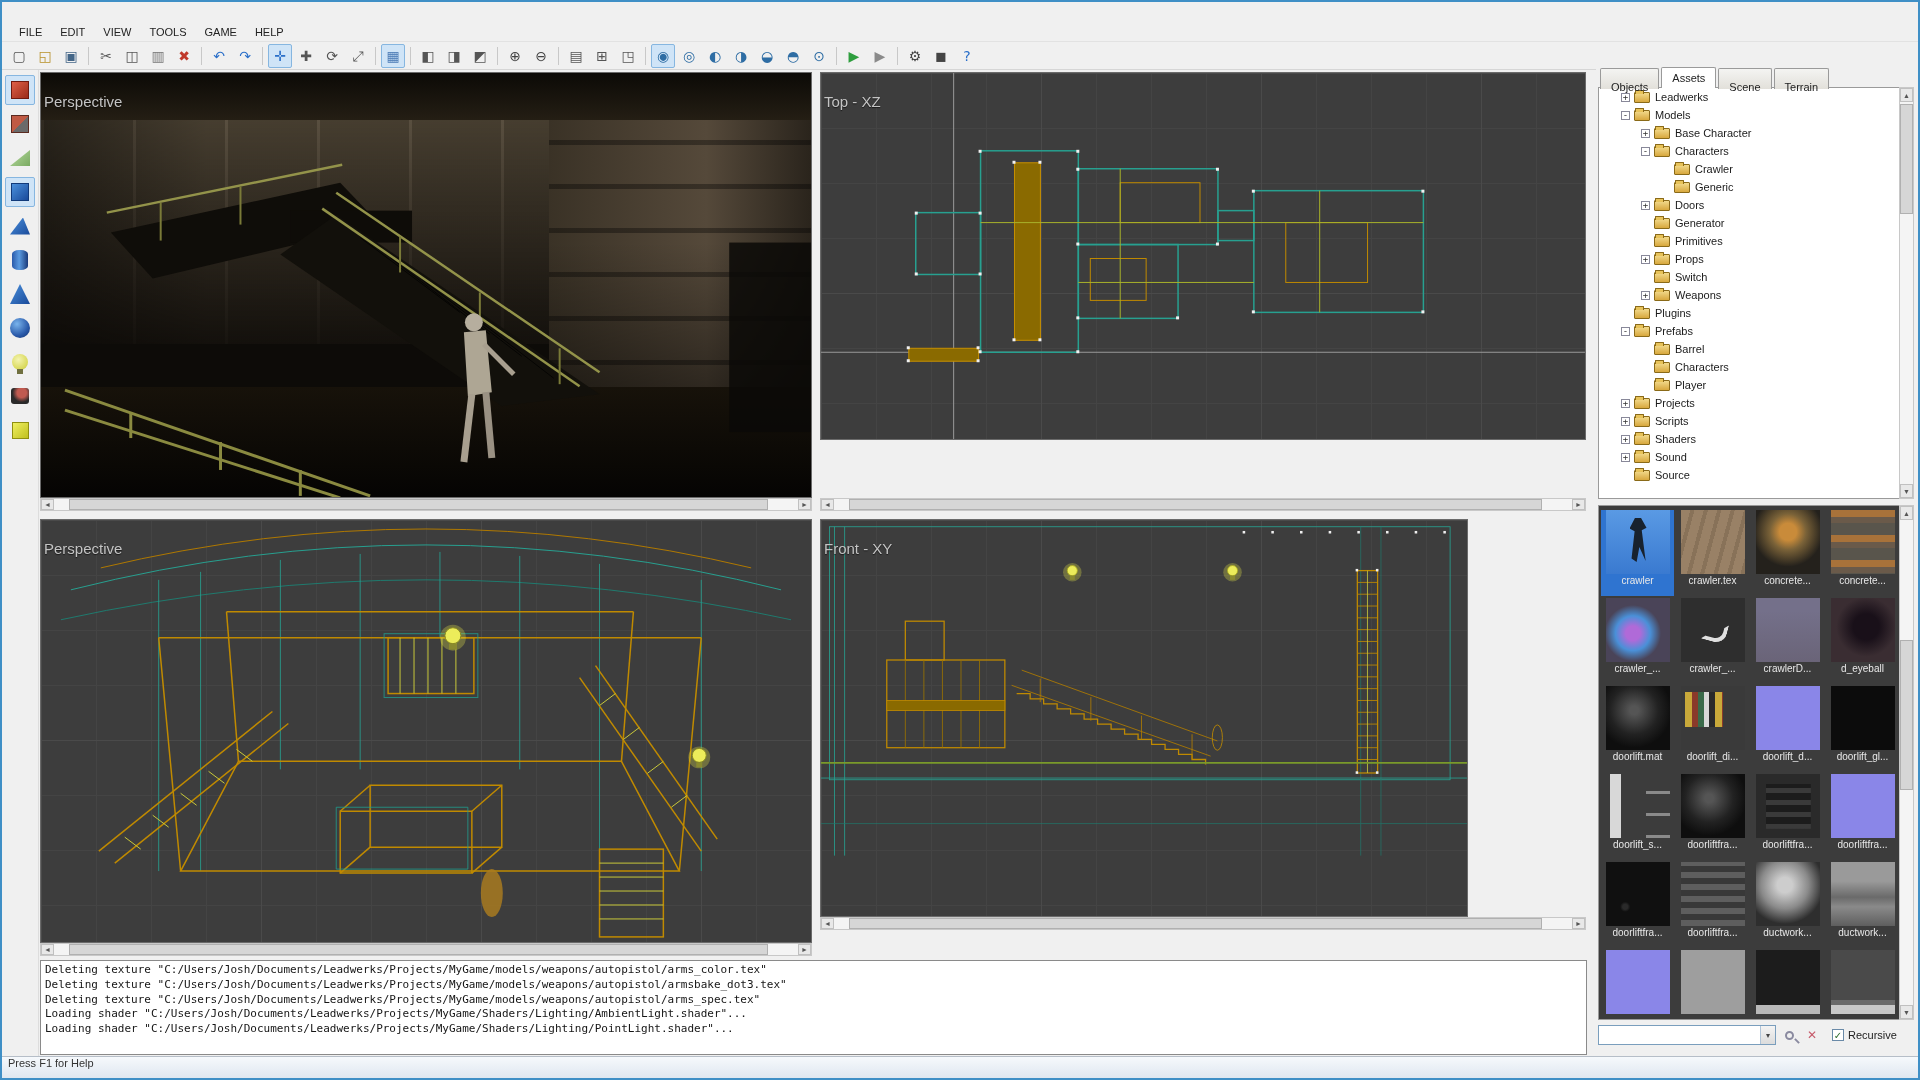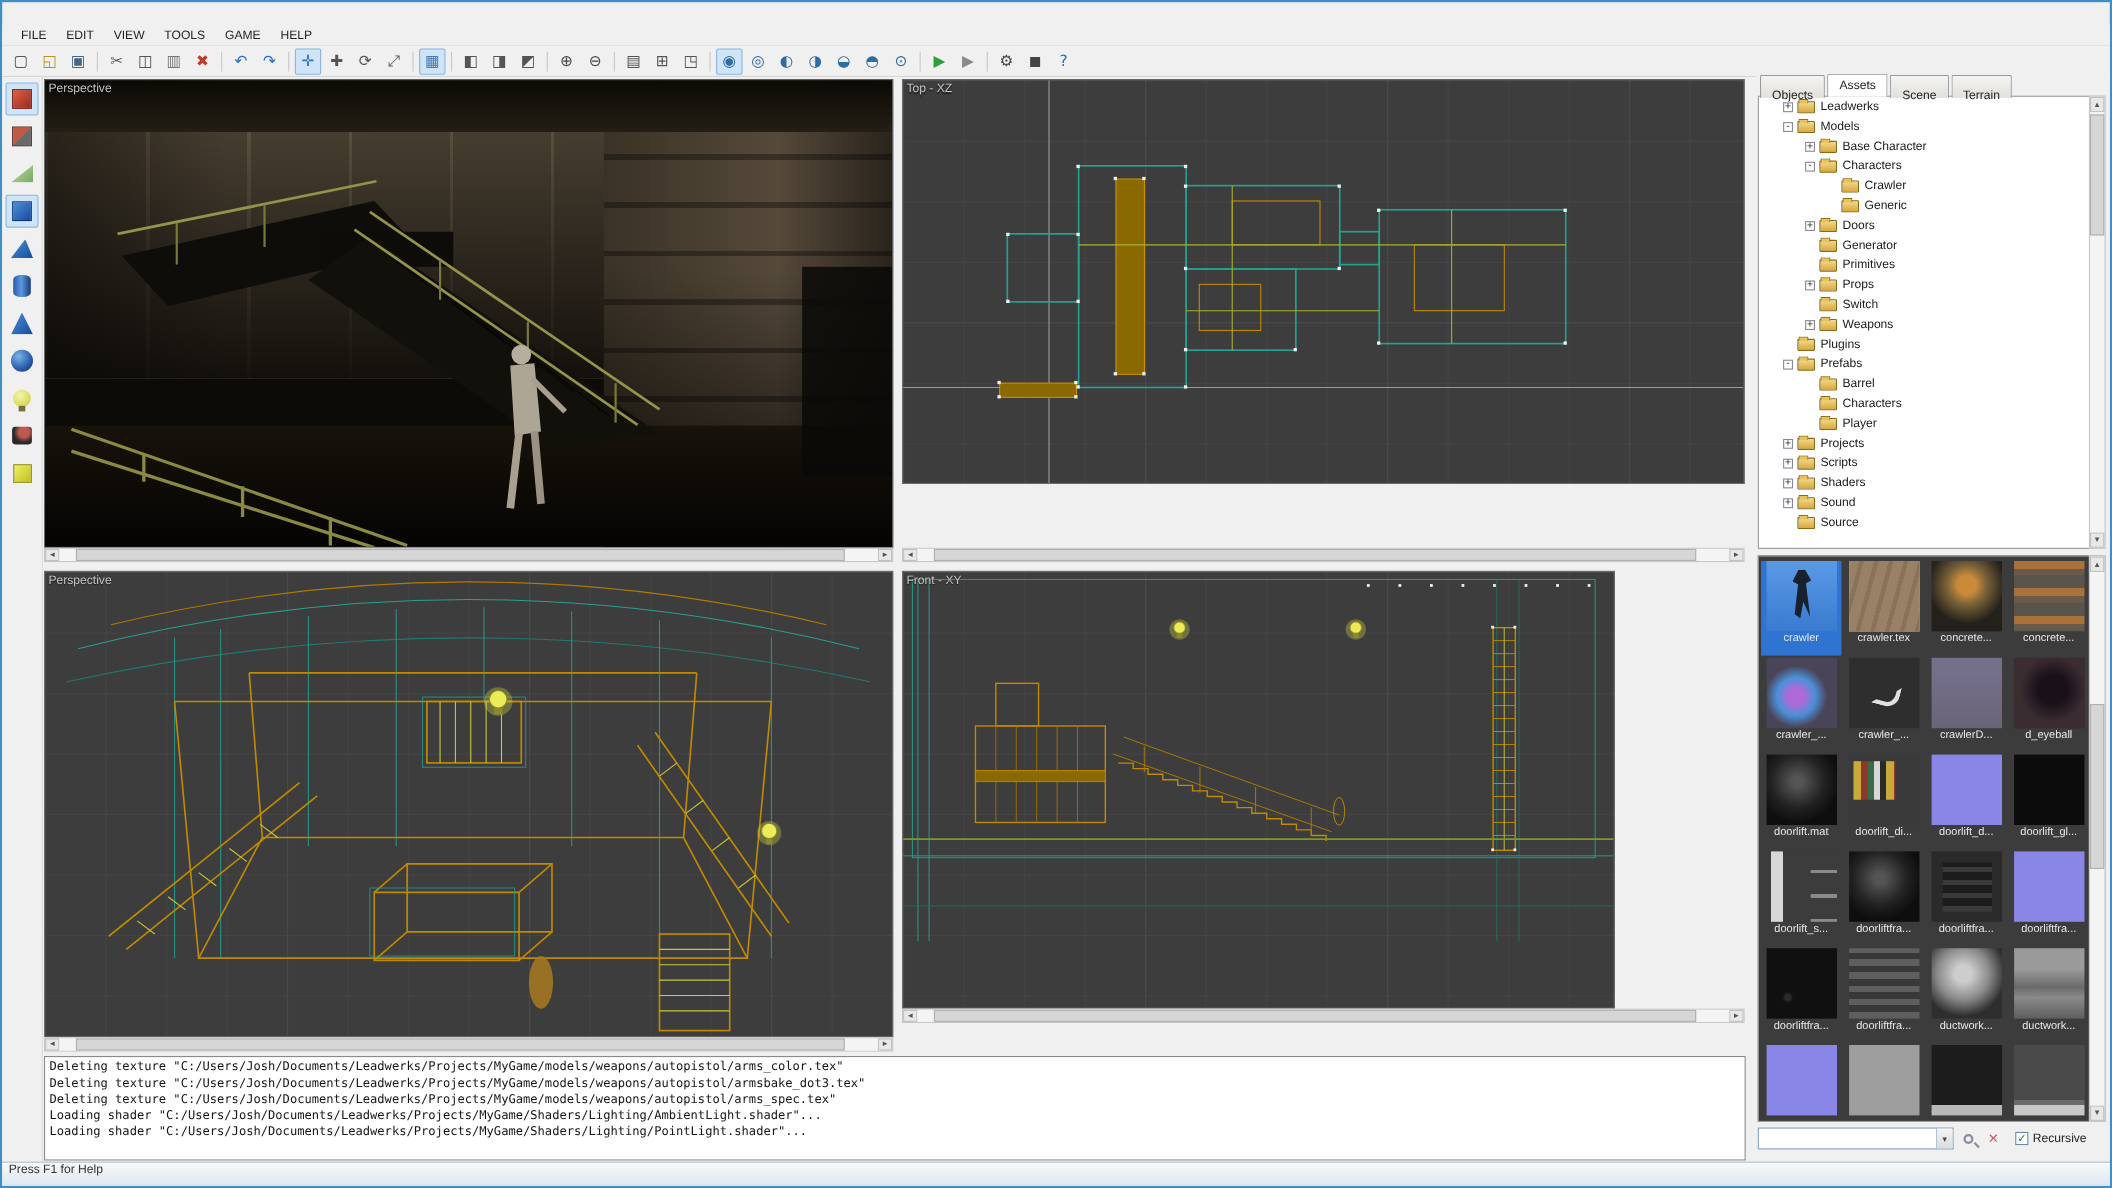--- a/index.html
+++ b/index.html
@@ -36,21 +36,21 @@
   .ob[data-kind="cylinder-blue"] i{width:16px;height:20px;background:linear-gradient(90deg,#2a5aaa,#5a9ae0 45%,#1a3a7a);border-radius:7px/4px}
   .ob[data-kind="cone-blue"] i{width:20px;height:20px;background:linear-gradient(135deg,#4a90dc,#1a4a9a);clip-path:polygon(50% 0,100% 100%,0 100%)}
   .ob[data-kind="sphere-blue"] i{width:20px;height:20px;border-radius:50%;background:radial-gradient(circle at 35% 30%,#7ab4ec,#2a5aaa 60%,#12306a)}
   .ob[data-kind="bulb"] i{width:16px;height:16px;border-radius:50%;background:radial-gradient(circle at 40% 35%,#f4f4b0,#d8d858 70%,#a0a030);position:relative}
   .ob[data-kind="bulb"] i::after{content:"";position:absolute;left:5px;bottom:-4px;width:6px;height:5px;background:#707040}
   .ob[data-kind="model"] i{width:18px;height:16px;background:radial-gradient(circle at 60% 30%,#c05a50 30%,#2a2a2a 60%);border-radius:3px}
   .ob[data-kind="sprite-yellow"] i{width:17px;height:17px;background:linear-gradient(135deg,#f0f060,#c0c020);border:1px solid #909010}
 
   
   .vp{position:absolute;border:1px solid #6a6a6a;background:#3d3d3d;overflow:hidden}
-  .vp-label{position:absolute;left:3px;top:2px;font-size:11px;color:#c4c4c4;z-index:5;text-shadow:0 1px 1px rgba(0,0,0,.6)}
+  .vp-label{position:absolute;left:3px;top:20px;font-size:15px;color:#c4c4c4;z-index:5;text-shadow:0 1px 1px rgba(0,0,0,.6)}
   .gridbg{background-color:#3d3d3d;background-image:linear-gradient(#4a4a4a 1px,transparent 1px),linear-gradient(90deg,#4a4a4a 1px,transparent 1px),linear-gradient(#444 1px,transparent 1px),linear-gradient(90deg,#444 1px,transparent 1px);background-size:220px 220px,220px 220px,55px 55px,55px 55px}
   .vp svg{position:absolute;inset:0}
 
   
   .rw-back{position:absolute;left:0;top:0;width:72%;height:64%;background:repeating-linear-gradient(90deg,#6e6250 0 3px,#544a3a 3px 92px)}
   .rw-back::after{content:"";position:absolute;inset:0;background:linear-gradient(180deg,rgba(60,52,36,.15),rgba(8,6,4,.85)),linear-gradient(90deg,rgba(0,0,0,.5),rgba(0,0,0,0) 30%)}
   .rw-right{position:absolute;right:0;top:0;width:34%;height:100%;background:linear-gradient(90deg,#3a3226,#55493a 60%,#2a241c);}
   .rw-right::after{content:"";position:absolute;inset:0;background:repeating-linear-gradient(0deg,rgba(0,0,0,.35) 0 5px,transparent 5px 44px),linear-gradient(180deg,transparent 40%,rgba(0,0,0,.8))}
   .rw-beam{position:absolute;left:0;top:0;width:100%;height:11%;background:linear-gradient(180deg,#0c0a06,#241e14)}
   .rw-floor{position:absolute;left:0;bottom:0;width:100%;height:26%;background:linear-gradient(180deg,#17120a,#050403)}

